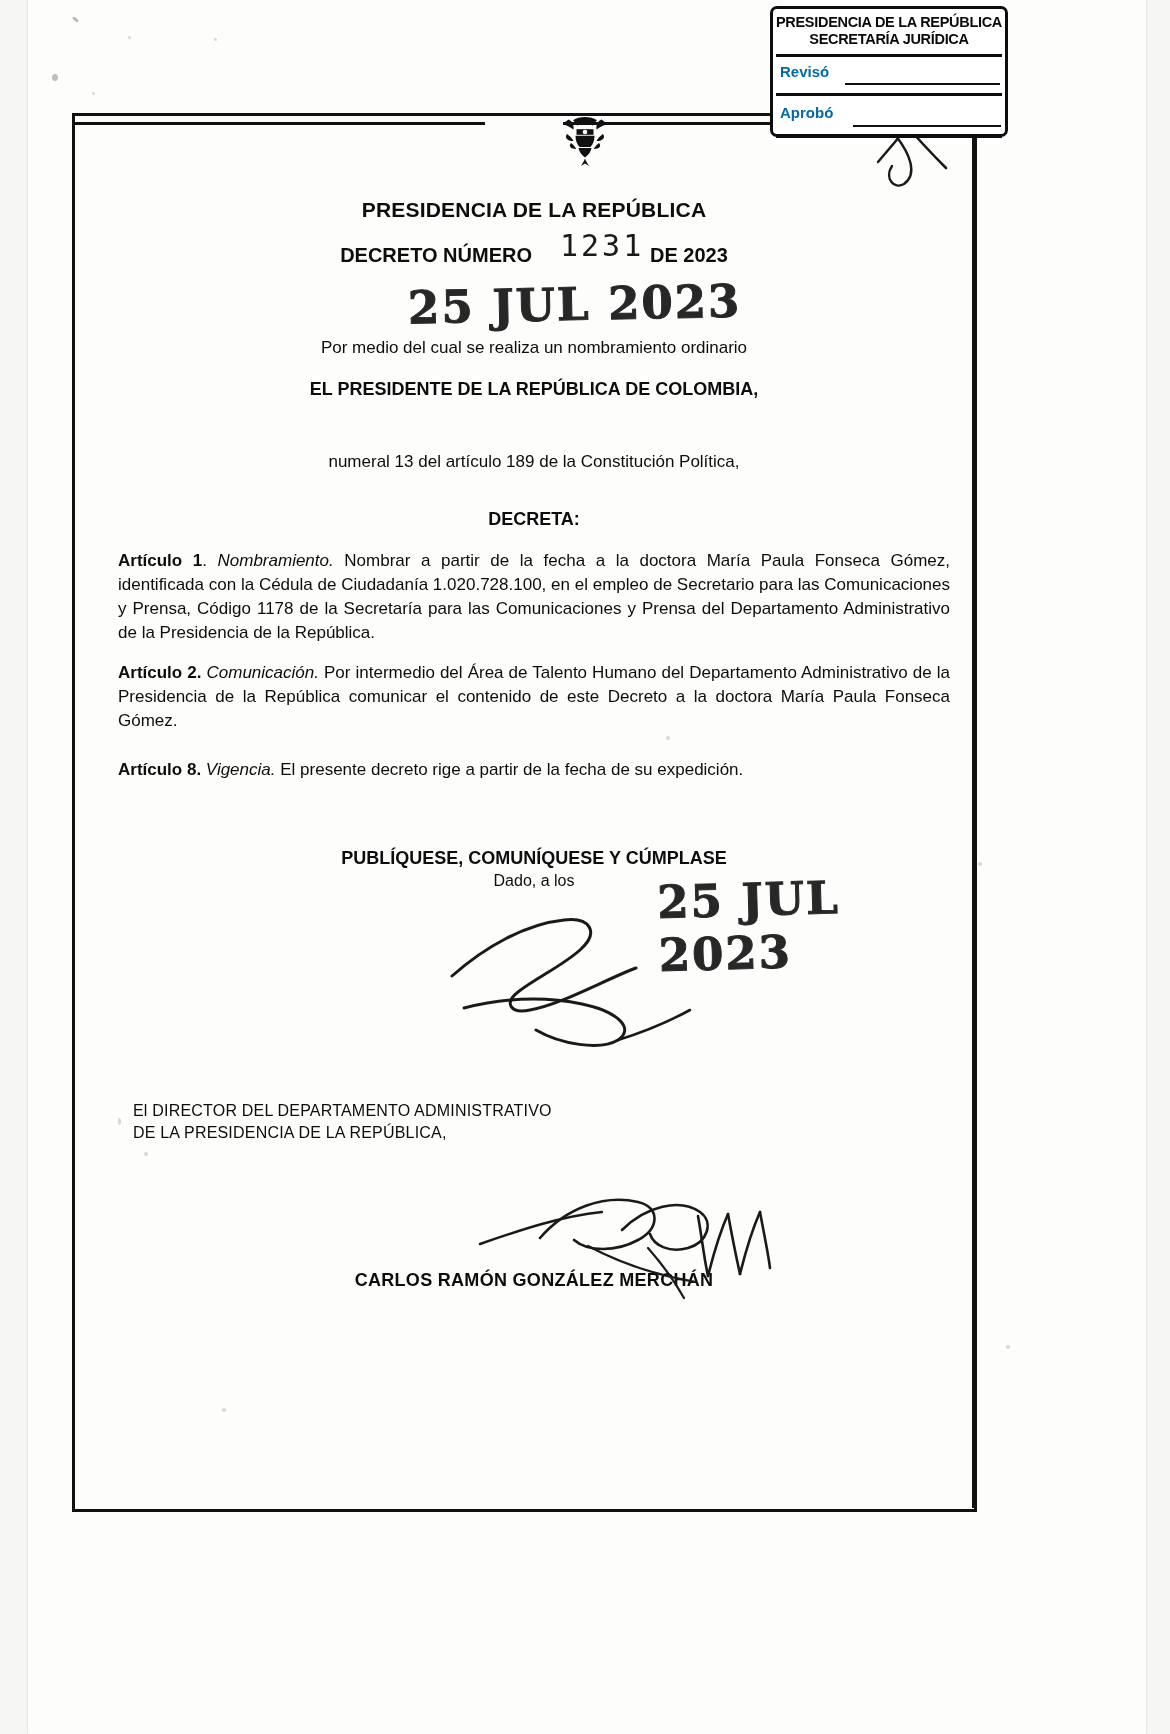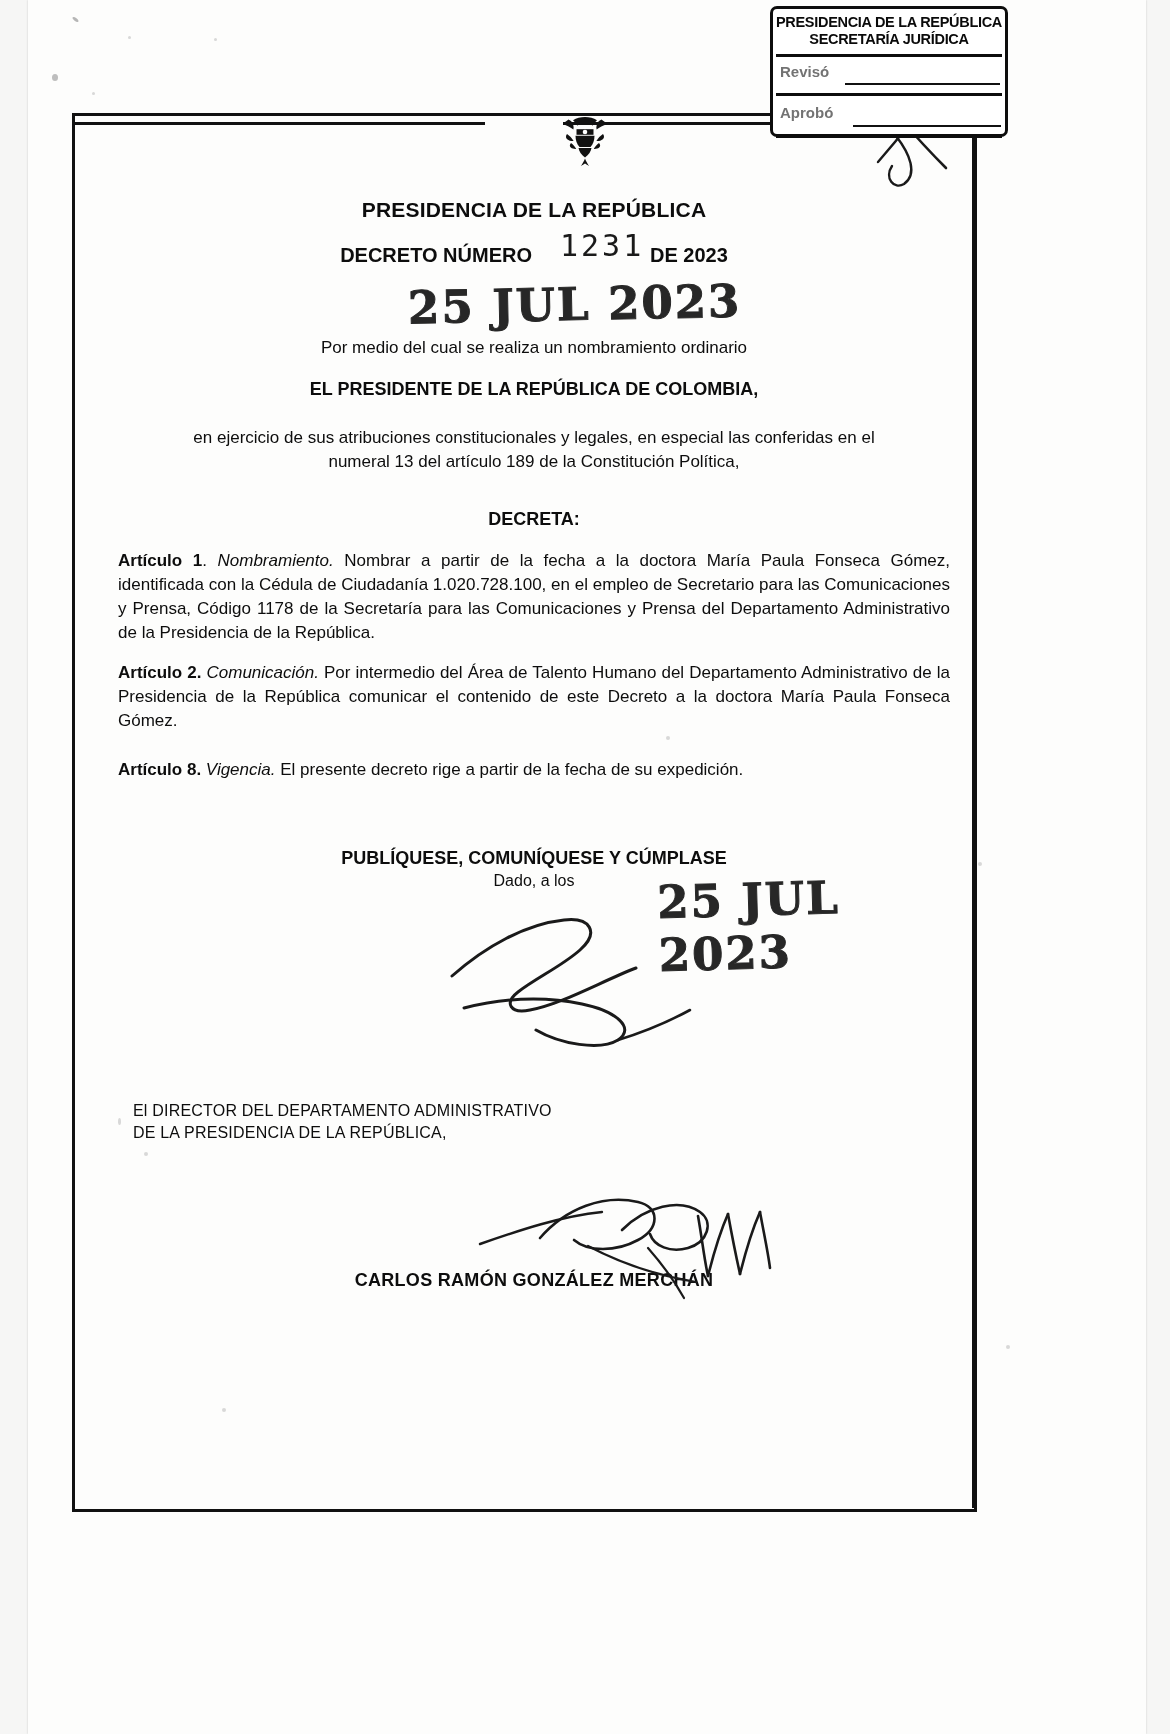--- a/index.html
+++ b/index.html
@@ -66,21 +66,21 @@
     background: #0d0d0d;
   }
   .jur-stamp .jrule.r1 { top: 45px; }
   .jur-stamp .jrule.r2 { top: 84px; }
   .jur-stamp .jrule.r3 { top: 126px; }
   .jur-stamp .jfield {
     position: absolute;
     left: 7px;
     font-weight: 700;
     font-size: 15px;
-    color: #737373;
+    color: #0369a1;
   }
   .jur-stamp .jfield.f1 { top: 54px; }
   .jur-stamp .jfield.f2 { top: 95px; }
   .jline {
     position: absolute;
     height: 2px; background: #111;
   }
   .jline.l1 { left: 72px; top: 74px; width: 155px; }
   .jline.l2 { left: 80px; top: 116px; width: 148px; }
 
@@ -292,21 +292,21 @@
 
     <div class="num-stamp">1231</div>
 
     <div class="date-stamp d1">25 JUL 2023</div>
 
     <div class="t-sub">Por medio del cual se realiza un nombramiento ordinario</div>
 
     <div class="t-presidente">EL PRESIDENTE DE LA REPÚBLICA DE COLOMBIA,</div>
 
     <div class="t-ejercicio">
-      <span>en ejercicio de sus atribuciones constitucionales y legales, en especial las conferidas en el</span><br>
+      <br>
       <span>numeral 13 del artículo 189 de la Constitución Política,</span>
     </div>
 
     <div class="t-decreta">DECRETA:</div>
 
     <div class="art a1">
       <b>Artículo 1</b><span>. </span><i>Nombramiento.</i><span> Nombrar a partir de la fecha a la doctora María Paula Fonseca Gómez, identificada con la Cédula de Ciudadanía 1.020.728.100, en el empleo de Secretario para las Comunicaciones y Prensa, Código 1178 de la Secretaría para las Comunicaciones y Prensa del Departamento Administrativo de la Presidencia de la República.</span>
     </div>
 
     <div class="art a2">

